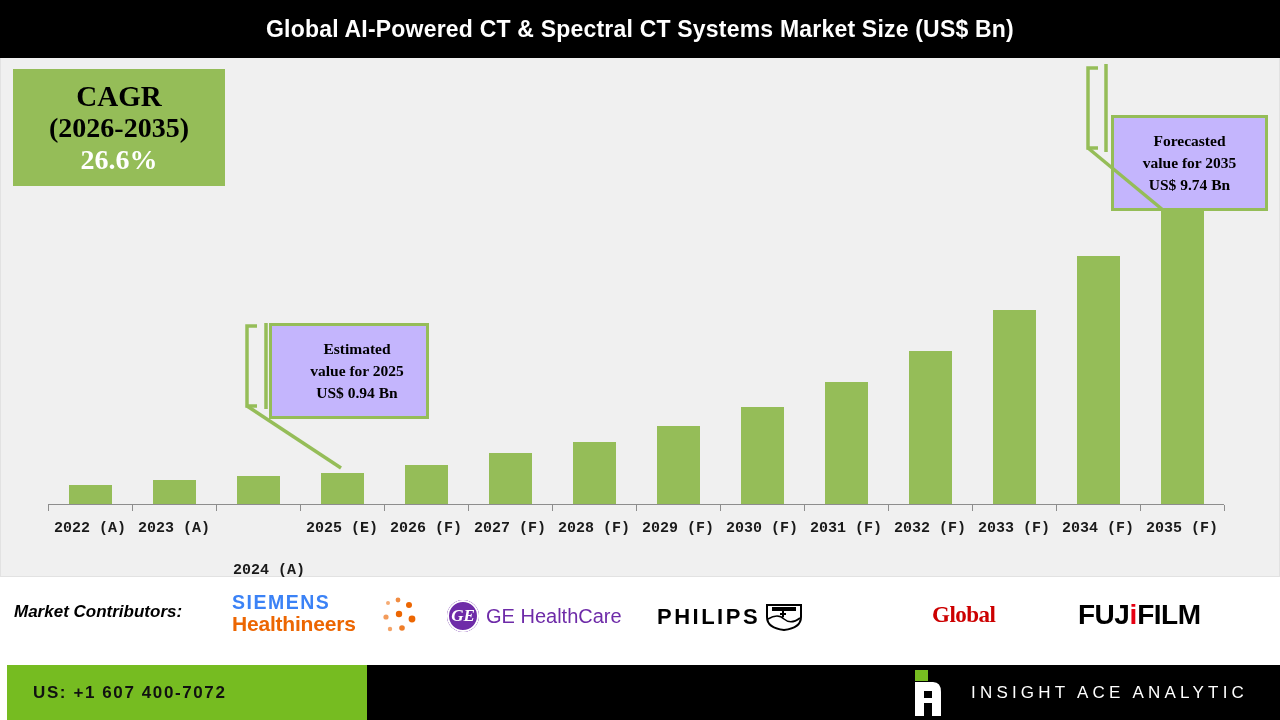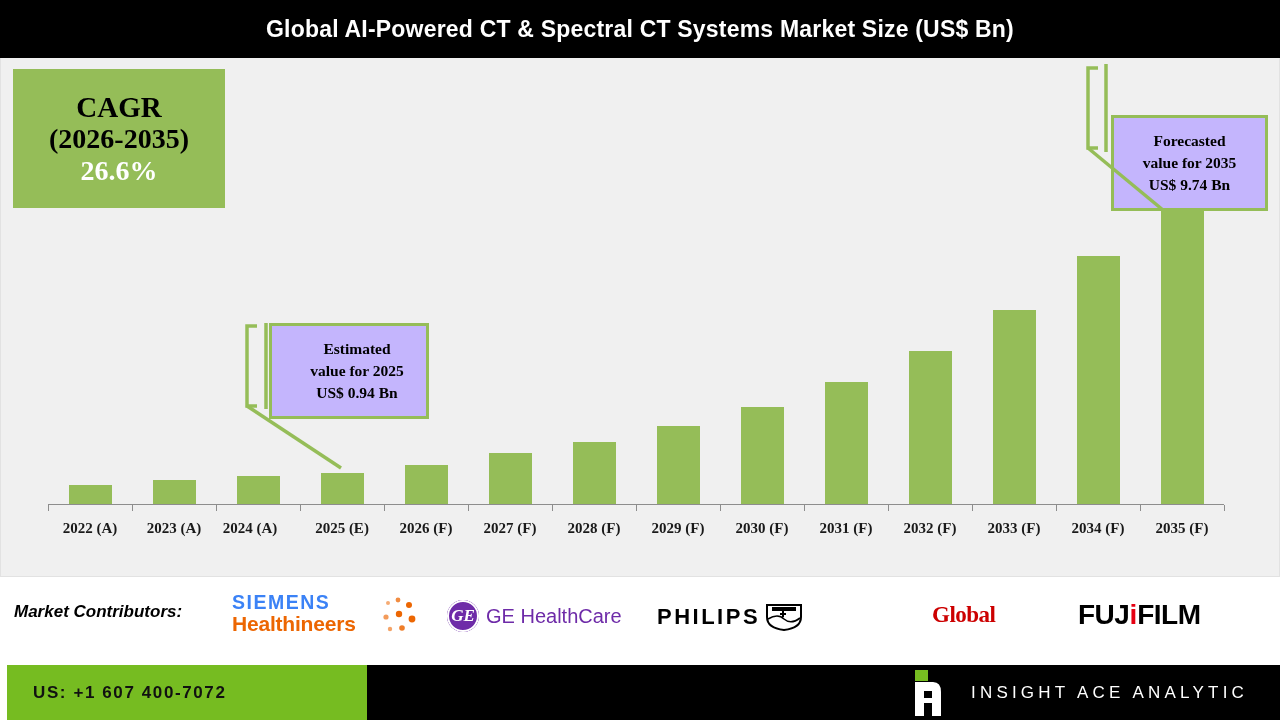--- a/index.html
+++ b/index.html
@@ -24,21 +24,21 @@
 
   
   #chart-panel {
     position:absolute; left:0; top:58px; width:1280px; height:519px;
     background:#f0f0f0;
     border:1px solid #e2e2e2; border-top:none;
   }
 
   
   #cagr-box {
-    position:absolute; left:12px; top:11px; width:212px; height:139px;
+    position:absolute; left:12px; top:11px; width:212px; height:117px;
     background:#95bd58;
     display:flex; flex-direction:column; align-items:center; justify-content:center;
     font-family:"Liberation Serif", serif;
     line-height:1.12;
   }
   .cagr-l1 { color:#000; font-size:29px; font-weight:bold; }
   .cagr-l2 { color:#000; font-size:28px; font-weight:bold; }
   .cagr-l3 { color:#ffffff; font-size:28px; font-weight:bold; }
 
   
@@ -52,21 +52,21 @@
     position:absolute; left:47px; top:446px; width:1176px; height:1px;
     background:#8d8d8d;
   }
   .tick {
     position:absolute; top:447px; width:1px; height:6px; background:#8d8d8d;
   }
   .xlabel {
     position:absolute; top:455px; height:30px;
     display:flex; align-items:center; justify-content:center;
     font-size:15px; font-weight:bold; color:#1a1a1a;
-    font-family:Liberation Serif, serif;
+    font-family:Liberation Mono, monospace;
   }
 
   
   .callout {
     position:absolute; background:#c4b5fd;
     border:3px solid #95bd58;
     display:flex; flex-direction:column; align-items:center; justify-content:center;
     font-family:"Liberation Serif", serif;
     font-weight:bold; color:#000; font-size:15.5px; line-height:1.42;
     text-align:center;
@@ -152,21 +152,21 @@
 
   <div id="plot">
       <div class="bar" style="left: 67.5px; width: 43px; height: 20.3529px;"></div>
       <div class="tick" style="left: 47px;"></div>
       <div class="xlabel" style="left: 47px; width: 84px;">2022 (A)</div>
       <div class="bar" style="left: 151.5px; width: 43px; height: 25.4412px;"></div>
       <div class="tick" style="left: 131px;"></div>
       <div class="xlabel" style="left: 131px; width: 84px;">2023 (A)</div>
       <div class="bar" style="left: 235.5px; width: 43px; height: 28.8333px;"></div>
       <div class="tick" style="left: 215px;"></div>
-      <div class="xlabel" style="left: 207px; width: 84px;">2024 (A)</div>
+      <div class="xlabel" style="left: 226px; width: 84px; margin-top: 42px;">2024 (A)</div>
       <div class="bar" style="left: 319.5px; width: 43px; height: 31.8863px;"></div>
       <div class="tick" style="left: 299px;"></div>
       <div class="xlabel" style="left: 299px; width: 84px;">2025 (E)</div>
       <div class="bar" style="left: 403.5px; width: 43px; height: 40.3667px;"></div>
       <div class="tick" style="left: 383px;"></div>
       <div class="xlabel" style="left: 383px; width: 84px;">2026 (F)</div>
       <div class="bar" style="left: 487.5px; width: 43px; height: 51.5608px;"></div>
       <div class="tick" style="left: 467px;"></div>
       <div class="xlabel" style="left: 467px; width: 84px;">2027 (F)</div>
       <div class="bar" style="left: 571.5px; width: 43px; height: 63.4333px;"></div>

